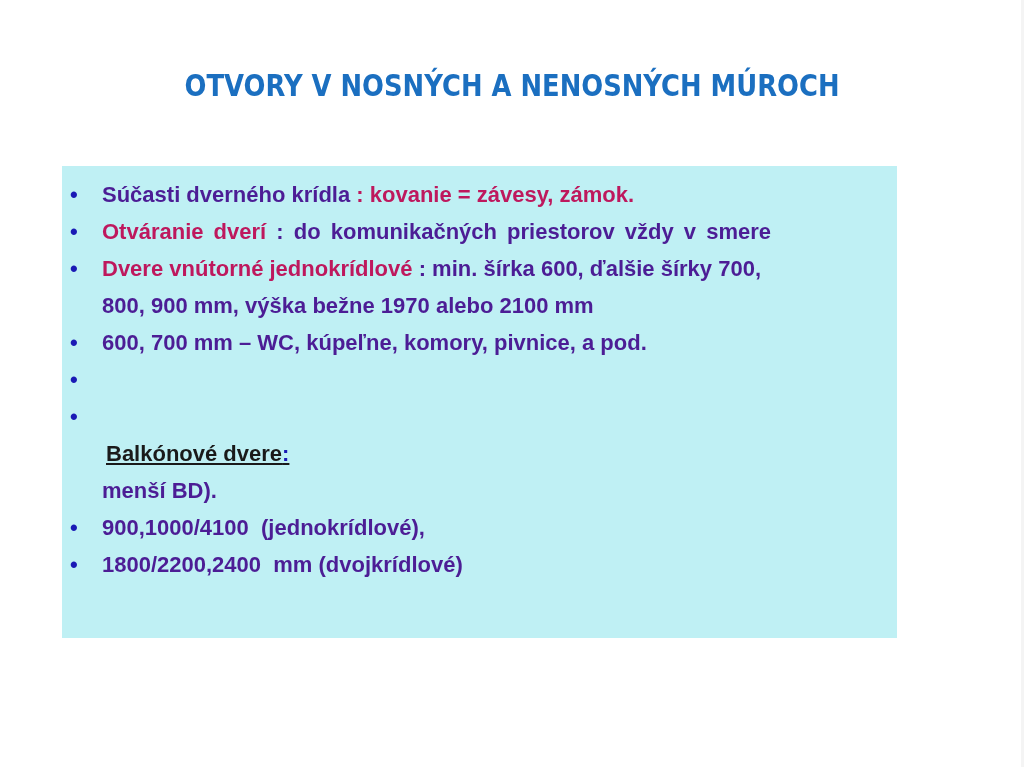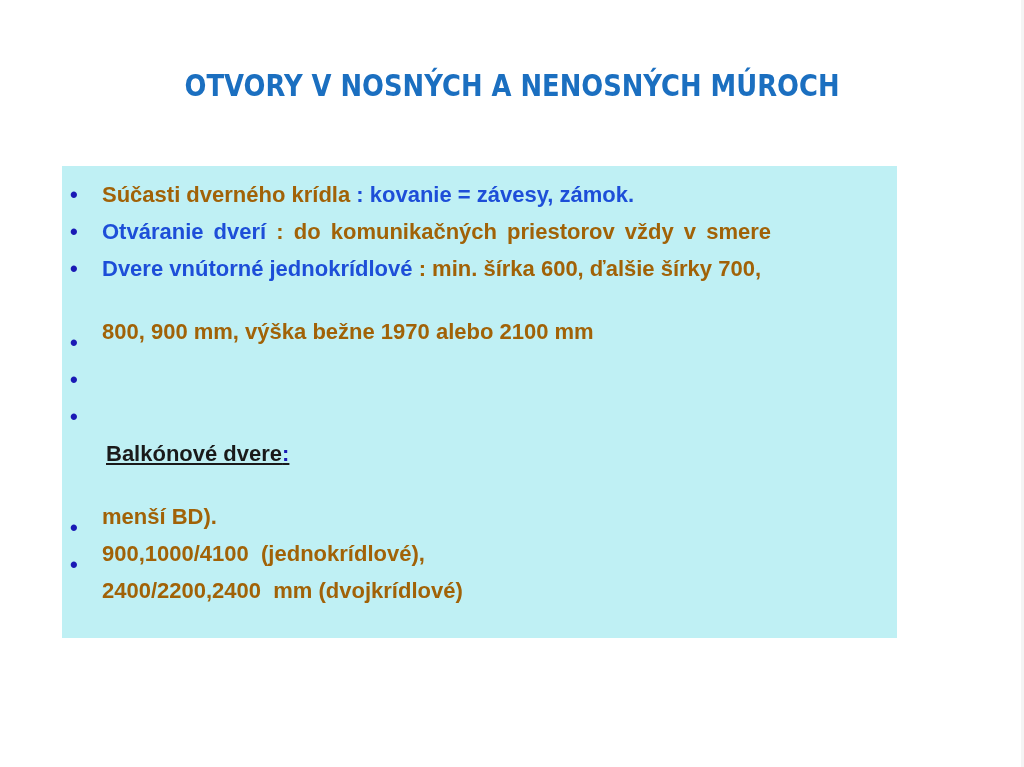--- a/index.html
+++ b/index.html
@@ -36,22 +36,22 @@
       line-height: 37px;
       height: 37px;
       white-space: nowrap;
       color: #1a1ab5;
     }
     .bullet {
       position: absolute; left: 8px; top: 0;
       color: #1a1ab5;
     }
     .txt { position: absolute; left: 40px; top: 0; }
-    .black { color: #1d4ed8; margin-top: 31px; }
-    .blue { color: #a16207; margin-top: 26px; }
+    .black { color: #be185d; margin-top: 31px; }
+    .blue { color: #4c1d95; }
     .sub {
       position: absolute; left: 44px; top: 0;
       color: #1a1a1a; text-decoration: underline;
     }
     .sub .colon { color: #1a1ab5; }
     .justify { word-spacing: 4px; }
   </style>
 </head>
 <body>
 
@@ -80,20 +80,21 @@
     <span class="txt">
       <span class="black">Dvere vnútorné jednokrídlové</span><span class="blue"> : min. šírka 600, ďalšie šírky 700,</span>
     </span>
   </div>
   <div class="line">
     <span class="txt blue">800, 900 mm, výška bežne 1970 alebo 2100 mm</span>
   </div>
 
   <div class="line">
     <span class="bullet">•</span>
+    <span class="txt blue">600, 700 mm – WC, kúpeľne, komory, pivnice, a pod.</span>
   </div>
 
   <div class="line">
     <span class="bullet">•</span>
   </div>
 
   <div class="line">
     <span class="bullet">•</span>
   </div>
   <div class="line">
@@ -104,16 +105,16 @@
     <span class="txt blue">menší BD).</span>
   </div>
 
   <div class="line">
     <span class="bullet">•</span>
     <span class="txt blue" style="white-space:pre">900,1000/4100  (jednokrídlové),</span>
   </div>
 
   <div class="line">
     <span class="bullet">•</span>
-    <span class="txt blue" style="white-space:pre">2400/2200,2400  mm (dvojkrídlové)</span>
+    <span class="txt blue" style="white-space:pre">1800/2200,2400  mm (dvojkrídlové)</span>
   </div>
 
 </div>
 
 </body></html>

